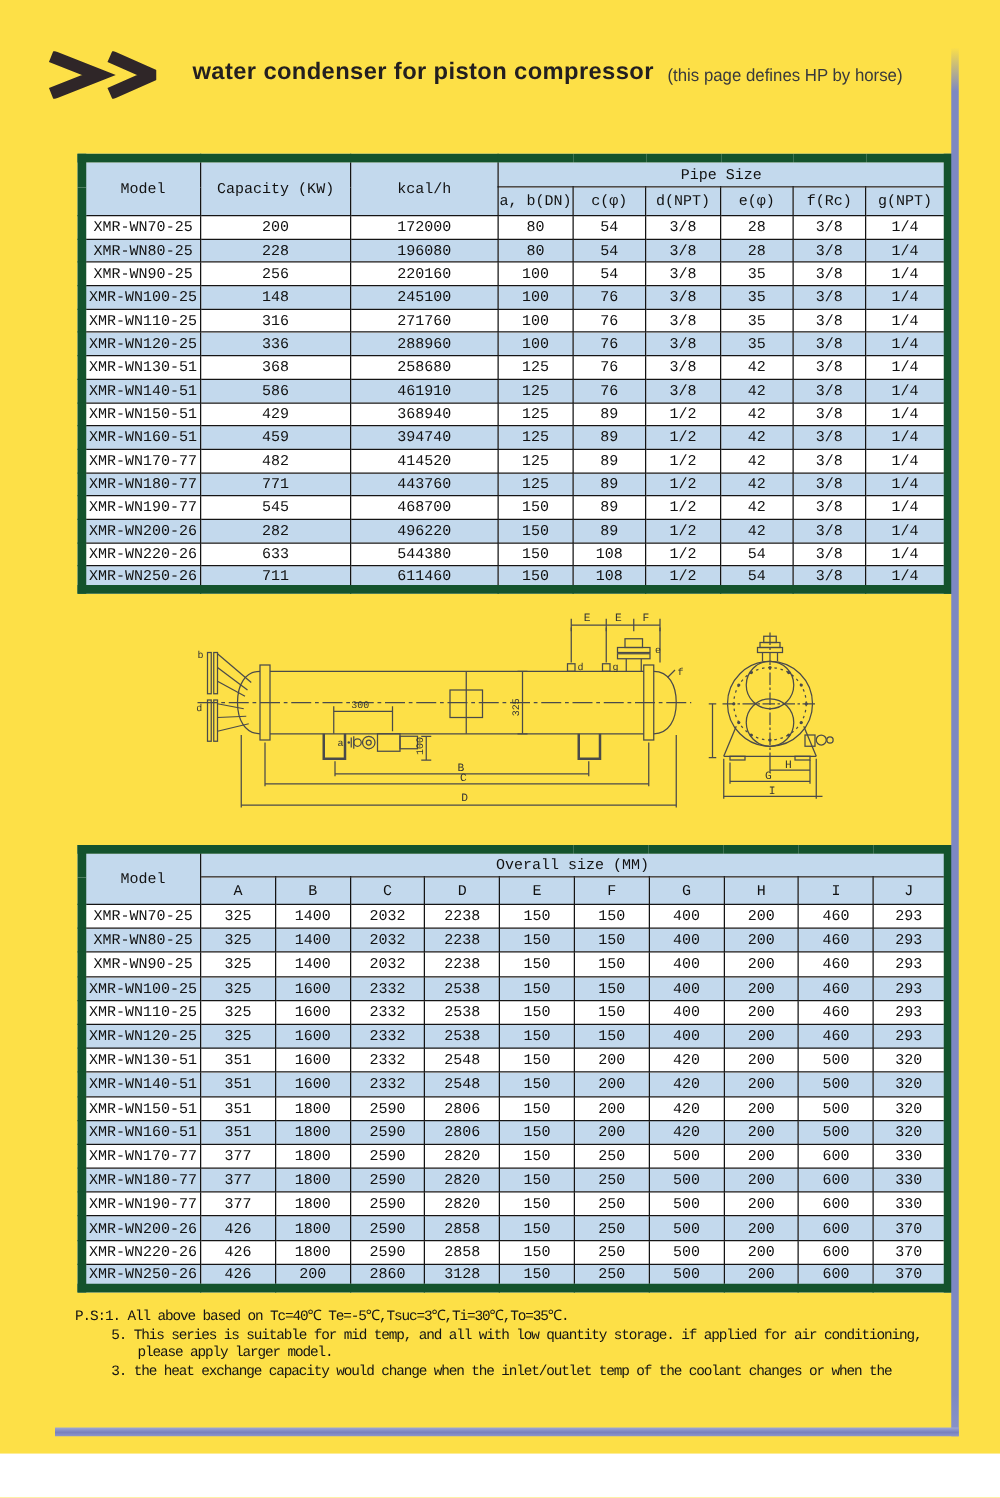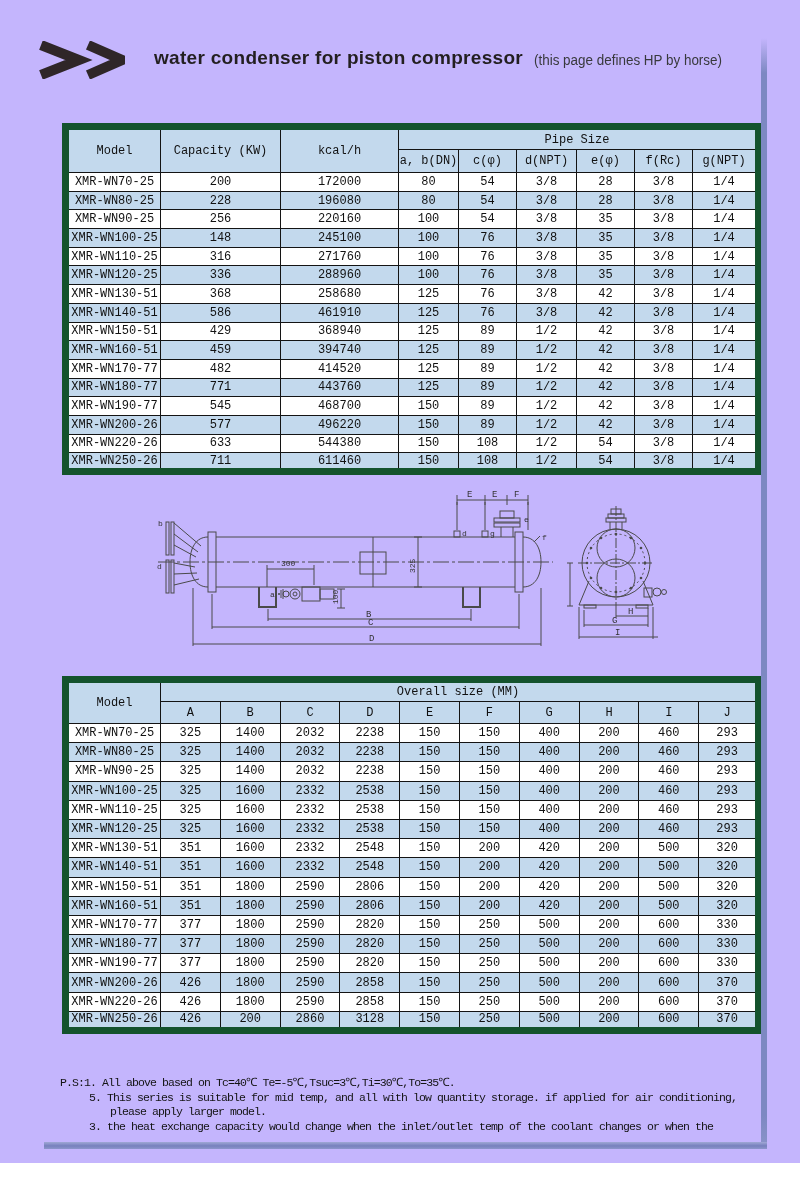--- a/index.html
+++ b/index.html
@@ -1,16 +1,16 @@
 <!DOCTYPE html>
 <html><head>
 <meta charset="utf-8">
 <style>
   html,body{margin:0;padding:0;background:#fff;}
-  .page{position:relative;width:800px;height:1163px;background:#c4b5fd;overflow:hidden;
+  .page{position:relative;width:800px;height:1163px;background:#fde047;overflow:hidden;
         font-family:"Liberation Sans",sans-serif;color:#1c1c1c;}
   
   .chevrons{position:absolute;left:37px;top:41px;}
   .title{position:absolute;left:154px;top:47px;font-size:19px;font-weight:bold;
          color:#231f20;letter-spacing:.3px;white-space:nowrap;}
   .subtitle{position:absolute;left:534px;top:52px;font-size:14px;color:#38393c;
             white-space:nowrap;transform:scaleX(.96);transform-origin:left top;}
   
   table.spec{position:absolute;left:62px;border-collapse:collapse;table-layout:fixed;
              background:#fff;border:7px solid #14532d;}
@@ -28,21 +28,21 @@
   
   .drawing{position:absolute;left:138px;top:478px;}
   .drawing line,.drawing path,.drawing rect,.drawing circle,.drawing polyline{
       stroke:#4a4a4a;stroke-width:1;fill:none;}
   .drawing text{fill:#333;font-family:"Liberation Mono","DejaVu Sans Mono",monospace;
       font-size:9px;stroke:none;}
   .drawing text.sm{font-size:8px;}
   .drawing .thick{stroke-width:2;}
   .drawing .dot{fill:#4a4a4a;stroke:none;}
   
-  .notes{position:absolute;left:60px;top:1076px;
+  .notes{position:absolute;left:60px;top:1047px;
       font-family:"Liberation Mono","DejaVu Sans Mono",monospace;
       font-size:11.5px;letter-spacing:-.9px;color:#141414;line-height:14.6px;white-space:nowrap;}
   .notes .ind1{padding-left:29px;}
   .notes .ind2{padding-left:50px;}
   
   .right-bar{position:absolute;left:761px;top:38px;width:6px;height:1111px;
       background:linear-gradient(to bottom,rgba(127,137,194,0),#7d88c2 35px,#7d88c2 97%,#8b94c9);}
   .bottom-bar{position:absolute;left:44px;top:1142px;width:723px;height:7px;
       background:linear-gradient(to bottom,#a0a8d5,#7780bd 55%,#8d96cb);}
 </style>
@@ -225,21 +225,21 @@
           <td>468700</td>
           <td>150</td>
           <td>89</td>
           <td>1/2</td>
           <td>42</td>
           <td>3/8</td>
           <td>1/4</td>
         </tr>
         <tr>
           <td>XMR-WN200-26</td>
-          <td>577</td>
+          <td>282</td>
           <td>496220</td>
           <td>150</td>
           <td>89</td>
           <td>1/2</td>
           <td>42</td>
           <td>3/8</td>
           <td>1/4</td>
         </tr>
         <tr>
           <td>XMR-WN220-26</td>

